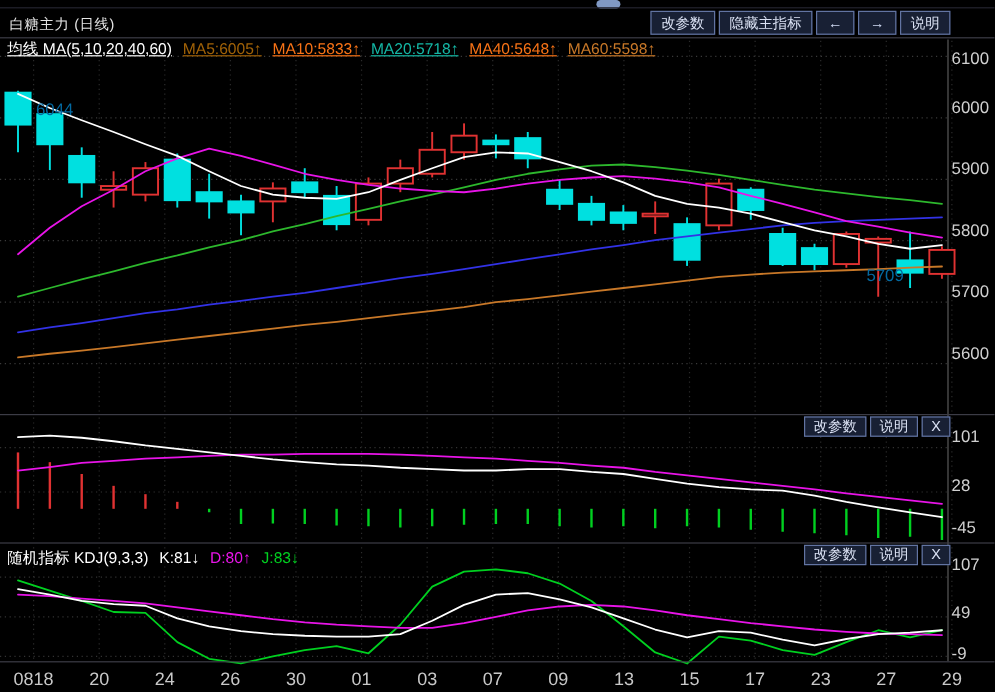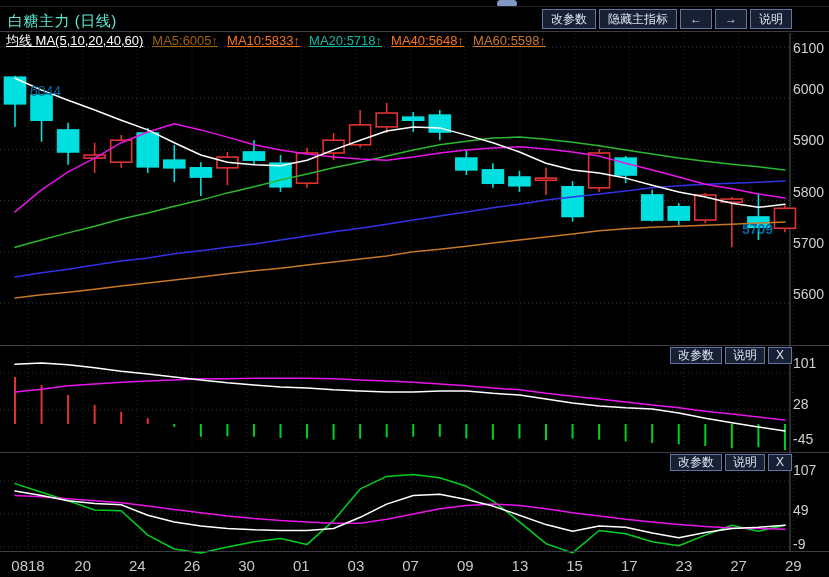--- a/index.html
+++ b/index.html
@@ -3,38 +3,38 @@
 <meta charset="utf-8">
 <style>
   html,body{margin:0;padding:0;background:#000;}
   #screen{position:relative;width:829px;height:577px;background:#000;overflow:hidden;
           font-family:"Liberation Sans",sans-serif;-webkit-font-smoothing:antialiased;}
   #chart-svg{position:absolute;left:0;top:0;}
   .sep{position:absolute;left:0;right:0;height:1px;background:#3c3c46;}
   .top-line{top:6px;background:#23232e;}
   .blob{position:absolute;left:497px;top:0;width:20px;height:7px;background:#8099c4;border-radius:4px;}
   .title-row{position:absolute;top:7px;left:0;right:0;height:25px;}
-  .main-title{position:absolute;left:8px;top:5px;font-size:15px;color:#5eead4;letter-spacing:.5px;}
+  .main-title{position:absolute;left:8px;top:5px;font-size:12px;color:#e5e5e5;letter-spacing:.5px;}
   .topbtns{position:absolute;right:37px;top:2px;display:flex;gap:3px;}
   .btn{background:#182034;border:1px solid #6274a2;color:#dbe2f4;font-size:12px;
        line-height:18px;height:20px;box-sizing:border-box;padding:0 8px;white-space:nowrap;cursor:default;}
   .btn.arrow{padding:0 9px;font-weight:bold;color:#cfd9f2;}
   .ma-row{position:absolute;top:32px;left:6px;right:40px;height:15px;font-size:13px;color:#fff;white-space:nowrap;}
   .ma-row span{margin-right:9px;text-decoration:underline;}
   .panel-head{position:absolute;left:0;right:37px;height:20px;font-size:13px;color:#fff;white-space:nowrap;}
   .panel-head .vals{position:absolute;left:6px;top:2px;}
   .panel-head .vals span{margin-right:9px;}
   .panel-btns{position:absolute;right:0;top:0;display:flex;gap:3px;}
   .btn-sm{background:#182034;border:1px solid #6274a2;color:#dbe2f4;font-size:12px;
           line-height:15px;height:17px;box-sizing:border-box;padding:0 7px;cursor:default;}
   #macd-head{top:347px;}
   #kdj-head{top:454px;}
   .ann{position:absolute;font-size:14px;color:#0369a1;}
   #ann-high{left:30px;top:83px;}
-  #ann-low{left:742px;top:221px;font-weight:bold;}
+  #ann-low{left:722px;top:221px;}
 </style>
 </head>
 <body>
 
 <div id="screen">
 
   <svg id="chart-svg" width="829" height="577">
       <line x1="28" y1="34" x2="28" y2="344" stroke="#2b2b2b" stroke-dasharray="1,3"></line>
       <line x1="28" y1="348" x2="28" y2="450" stroke="#2b2b2b" stroke-dasharray="1,3"></line>
       <line x1="28" y1="456" x2="28" y2="550" stroke="#2b2b2b" stroke-dasharray="1,3"></line>
@@ -247,20 +247,23 @@
   <div class="panel-head" id="macd-head">
     <div class="panel-btns">
       <div class="btn-sm">改参数</div>
       <div class="btn-sm">说明</div>
       <div class="btn-sm">X</div>
     </div>
   </div>
 
   <div class="sep" style="top:452px"></div>
   <div class="panel-head" id="kdj-head">
+    <div class="vals">
+      <span>随机指标 KDJ(9,3,3)</span><span style="color: rgb(255, 255, 255);">K:81↓</span><span style="color: rgb(232, 20, 232);">D:80↑</span><span style="color: rgb(0, 208, 32);">J:83↓</span>
+    </div>
     <div class="panel-btns">
       <div class="btn-sm">改参数</div>
       <div class="btn-sm">说明</div>
       <div class="btn-sm">X</div>
     </div>
   </div>
 
   <div class="sep" style="top:551px"></div>
 </div>
 

